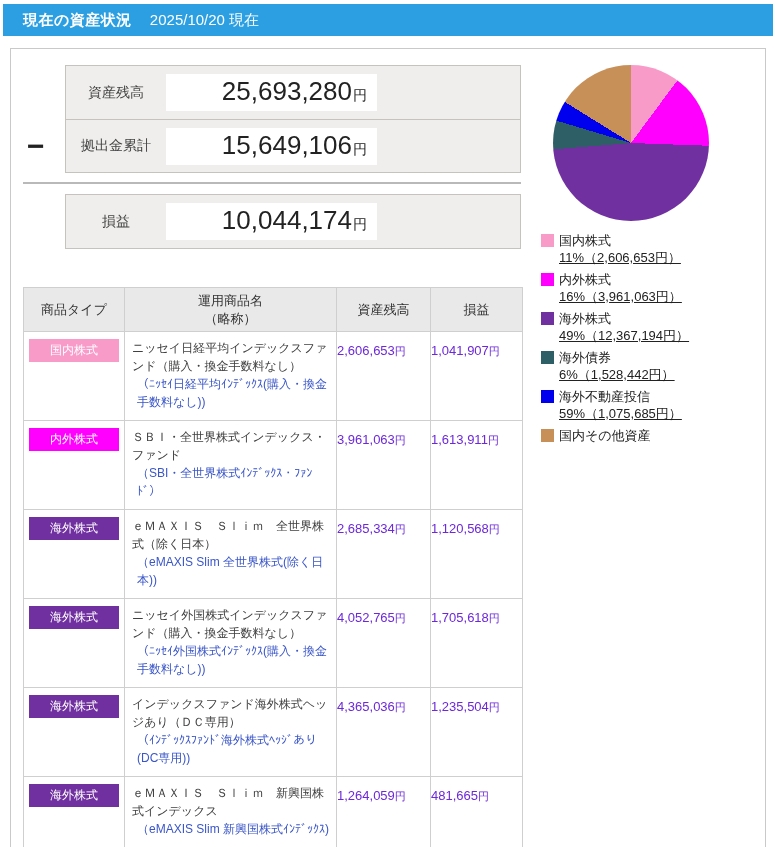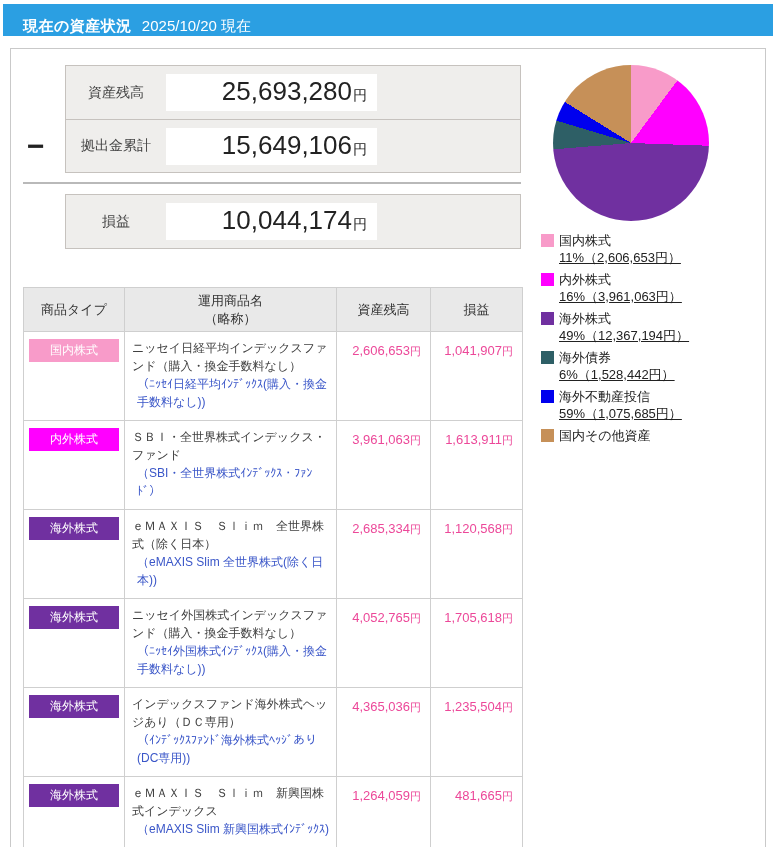--- a/index.html
+++ b/index.html
@@ -1,23 +1,23 @@
 <!DOCTYPE html>
 <html><head>
 <meta charset="utf-8">
 <style>
   * { margin:0; padding:0; box-sizing:border-box; }
   html,body { width:776px; height:847px; overflow:hidden; background:#fff;
               font-family:"Liberation Sans","DejaVu Sans",sans-serif; }
 
   
   .header-bar { position:absolute; left:3px; top:4px; width:770px; height:32px;
-                background:#2B9FE2; display:flex; align-items:flex-end; padding-left:20px; }
+                background:#2B9FE2; display:flex; align-items:center; padding-left:20px; }
   .header-title { color:#fff; font-weight:bold; font-size:15px; letter-spacing:.5px; }
-  .header-date  { color:#fff; font-size:15px; margin-left:10px; }
+  .header-date  { color:#fff; font-size:15px; margin-left:18px; }
 
   
   .content-box { position:absolute; left:10px; top:48px; width:756px; height:950px;
                  background:#fff; border:1px solid #C9C9C9; }
 
   
   .minus-icon { position:absolute; left:16px; top:82px; width:28px; height:30px;
                 font-size:30px; font-weight:bold; color:#222; line-height:30px; }
   .sum-box { position:absolute; left:54px; width:456px; background:#EFEEEC;
              border:1px solid #C6C2BE; }
@@ -52,21 +52,21 @@
   .col-type{width:101px;} .col-name{width:212px;} .col-bal{width:94px;} .col-pl{width:92px;}
   .products-table td { background:#fff; vertical-align:top; }
   .td-type { text-align:center; }
   .type-badge { display:block; margin:7px auto 0; width:90px; height:23px;
                 line-height:23px; color:#fff; font-size:12px; text-align:center; }
   .td-name { padding:7px 7px 9px 7px; }
   .fund-link { color:#404040; font-size:12px; line-height:1.5; text-decoration:none;
                display:block; word-break:break-all; }
   .fund-abbr { color:#3A56C8; font-size:12px; line-height:1.5; padding-left:5px;
                word-break:break-all; }
-  .td-num { text-align:right; padding:11px 9px 0 0; font-size:13px; color:#ec4899;
+  .td-num { text-align:left; padding:11px 9px 0 0; font-size:13px; color:#6d28d9;
             white-space:nowrap; }
   .td-num .yen { font-size:11px; }
 </style>
 </head>
 <body>
 
 <div class="header-bar">
   <span class="header-title">現在の資産状況</span>
   <span class="header-date">2025/10/20 現在</span>
 </div>

